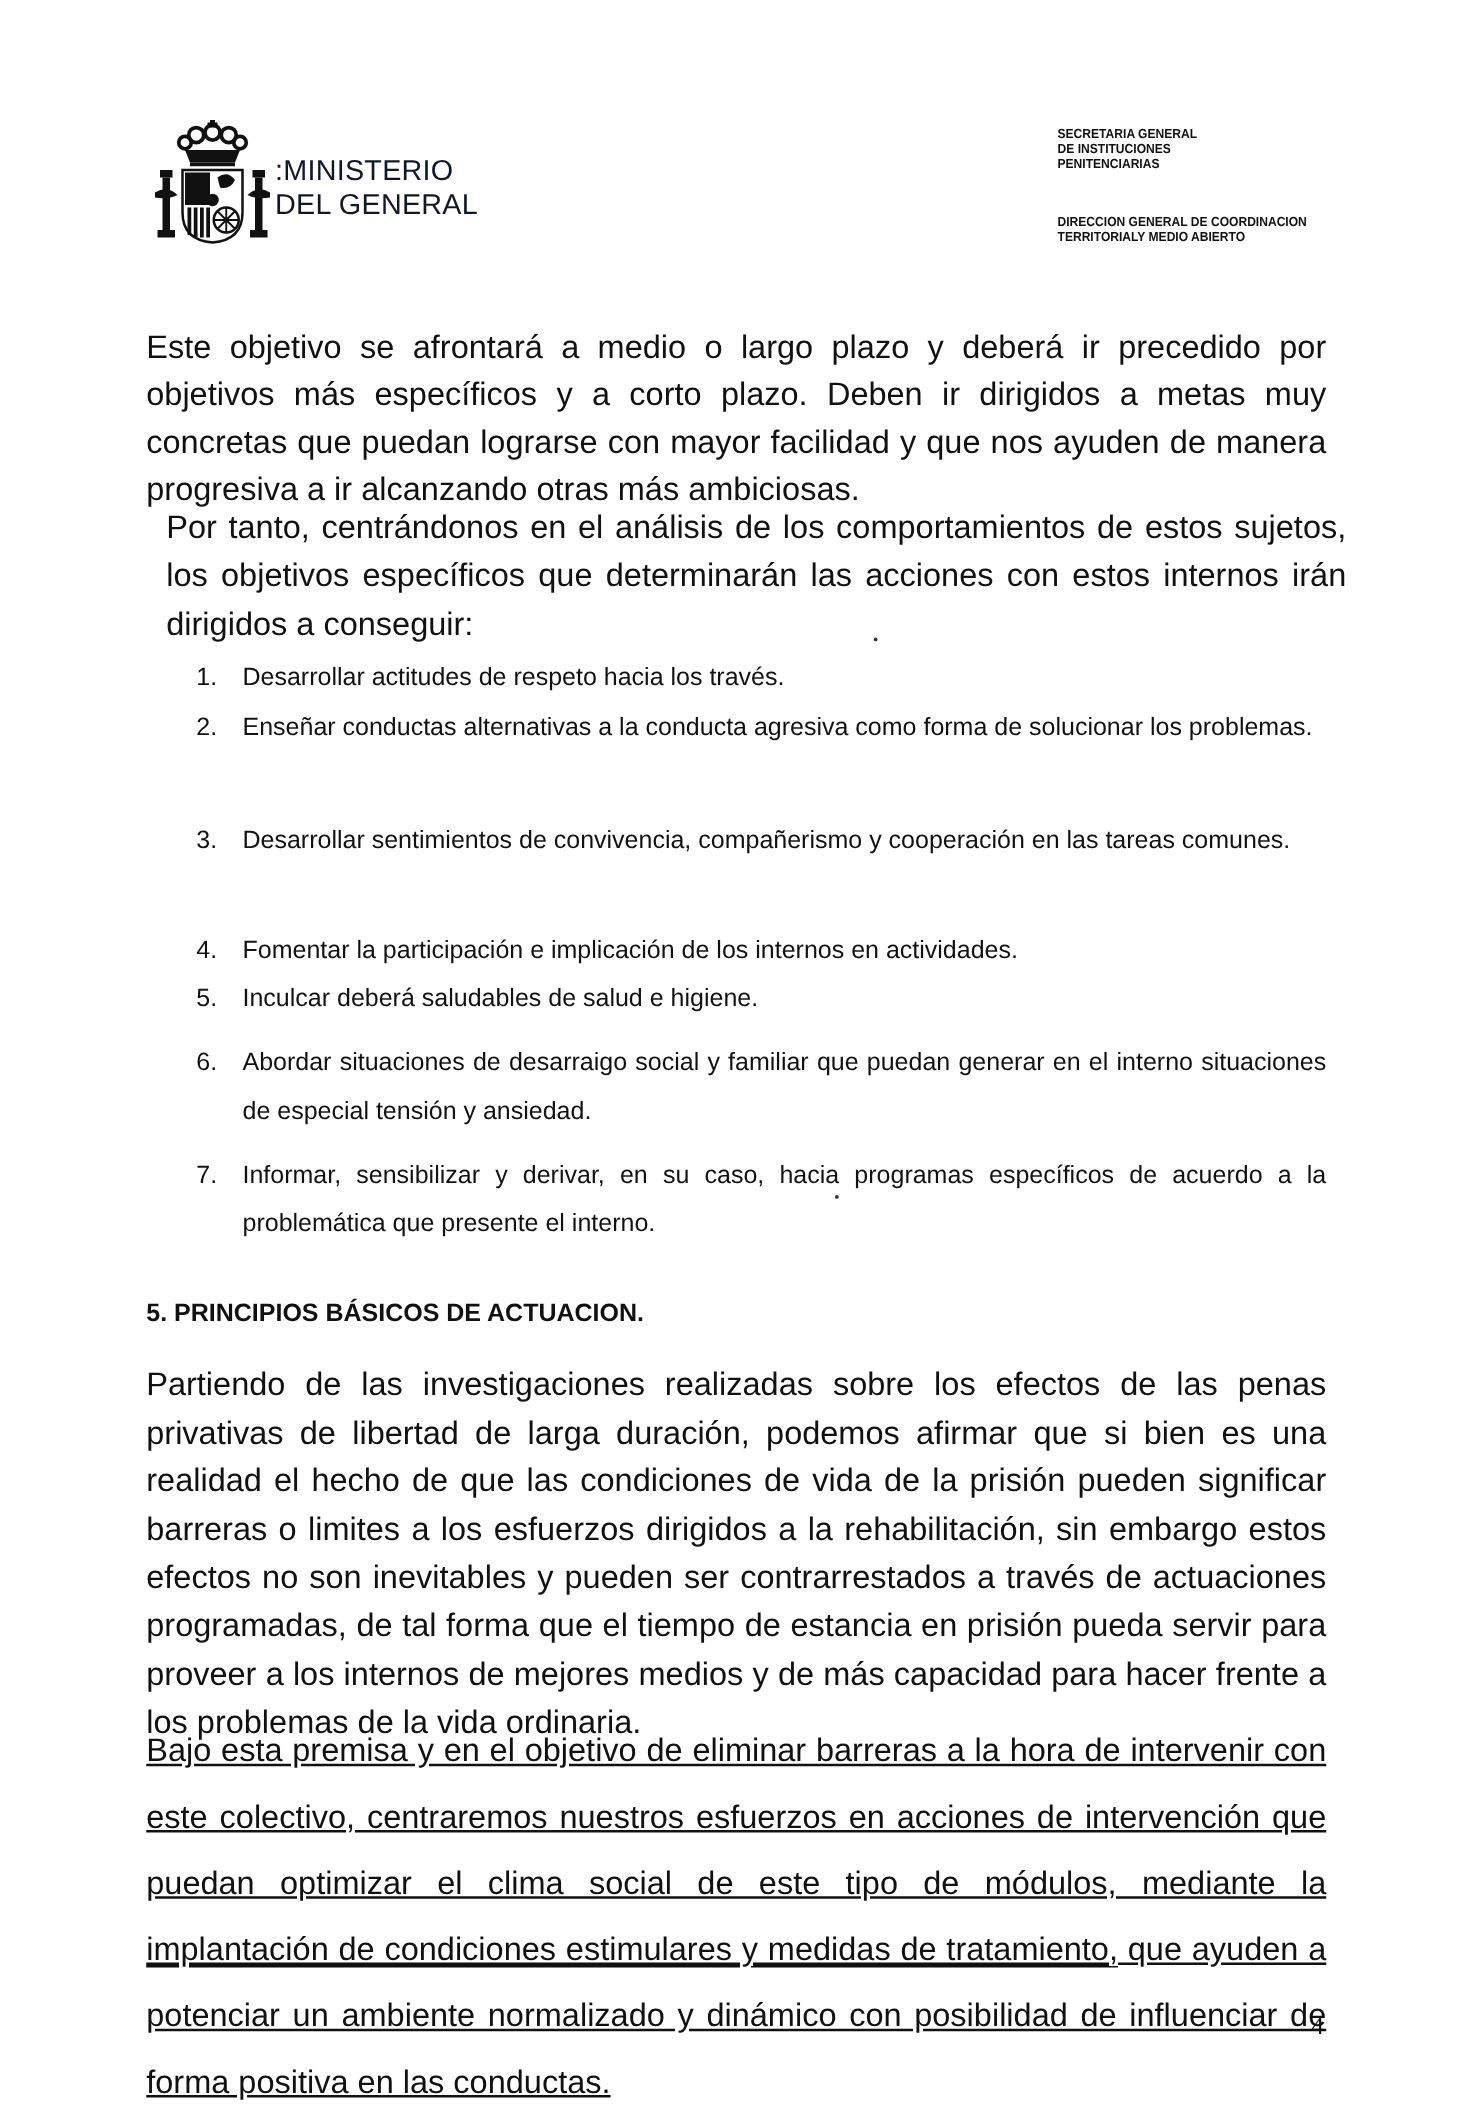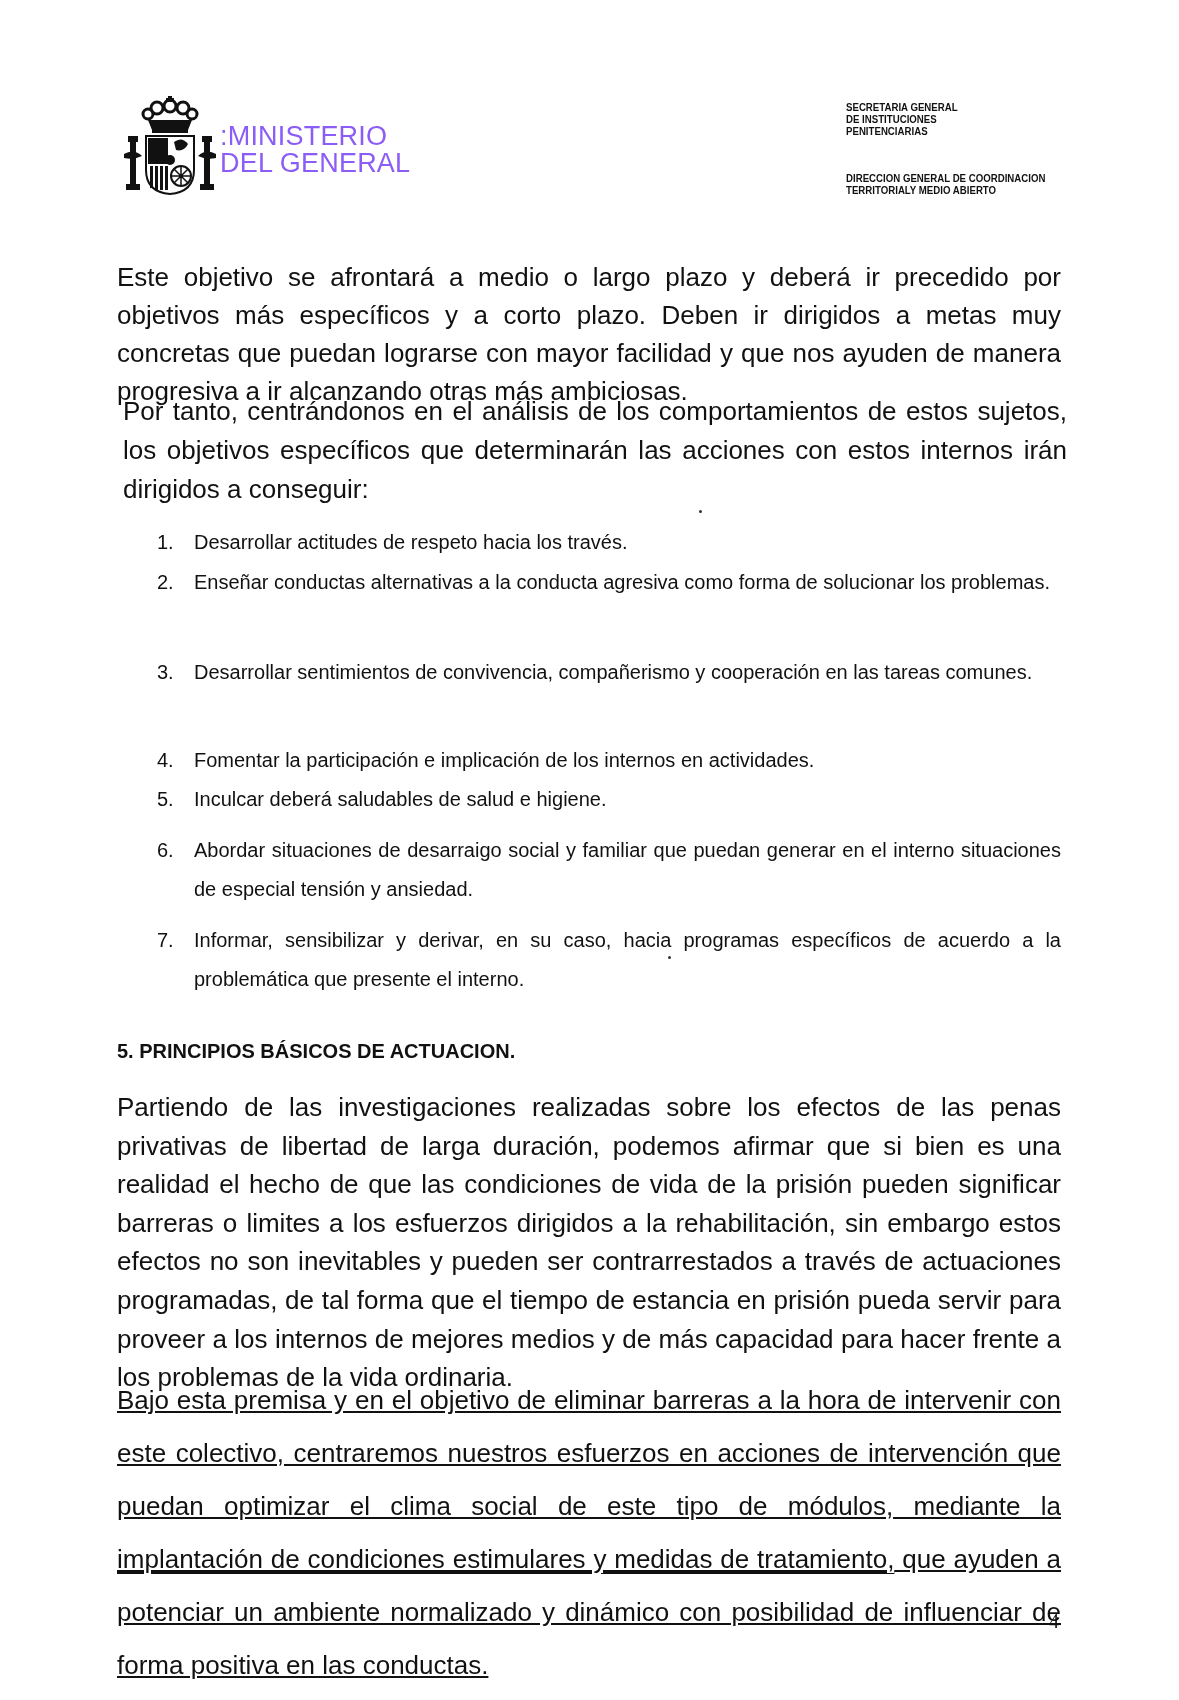--- a/index.html
+++ b/index.html
@@ -4,21 +4,21 @@
 <style>
   html, body { margin: 0; padding: 0; background: #ffffff; }
   body {
     width: 1179px; height: 1700px; position: relative; overflow: hidden;
     font-family: "Liberation Sans", sans-serif; color: #111111;
   }
   .page { position: absolute; left: 0; top: 0; width: 1179px; height: 1700px; background: #ffffff; }
 
   
   .emblem { position: absolute; left: 124px; top: 96px; width: 92px; height: 100px; }
-  .ministry { position: absolute; left: 220px; top: 123px; font-size: 27px; line-height: 27px; color: #8b5cf6; letter-spacing: 0.2px; }
+  .ministry { position: absolute; left: 220px; top: 123px; font-size: 23px; line-height: 27px; color: #0f172a; letter-spacing: 0.2px; }
   .ministry div { white-space: nowrap; }
   .org-block { position: absolute; left: 846px; font-size: 10.5px; font-weight: bold; line-height: 12px; color: #111; transform: scaleX(0.92); transform-origin: left top; white-space: nowrap; }
   .org-block.top { top: 101px; }
   .org-block.bottom { top: 172px; }
 
   
   .text {
     position: absolute; left: 117px; width: 944px;
     font-size: 26px; color: #111;
     text-align: justify; text-align-last: left;
@@ -98,21 +98,21 @@
     <div>DE INSTITUCIONES</div>
     <div>PENITENCIARIAS</div>
   </div>
 
   <div class="org-block bottom">
     <div>DIRECCION GENERAL DE COORDINACION</div>
     <div>TERRITORIALY MEDIO ABIERTO</div>
   </div>
 
   <p class="text p1" style="margin:0">Este objetivo se afrontará a medio o largo plazo y deberá ir precedido por objetivos más específicos y a corto plazo. Deben ir dirigidos a metas muy concretas que puedan lograrse con mayor facilidad y que nos ayuden de manera progresiva a ir alcanzando otras más ambiciosas.</p>
-  <p class="text p2" style="margin:6px">Por tanto, centrándonos en el análisis de los comportamientos de estos sujetos, los objetivos específicos que determinarán las acciones con estos internos irán dirigidos a conseguir:</p>
+  <p class="text p2" style="margin:16px">Por tanto, centrándonos en el análisis de los comportamientos de estos sujetos, los objetivos específicos que determinarán las acciones con estos internos irán dirigidos a conseguir:</p>
 
   <div class="speck a"></div>
 
   <div class="list-item li1">
     <span class="num">1.</span>
     <span class="body">Desarrollar actitudes de respeto hacia los través.</span>
   </div>
   <div class="list-item li2">
     <span class="num">2.</span>
     <span class="body">Enseñar conductas alternativas a la conducta agresiva como forma de solucionar los problemas.</span>

